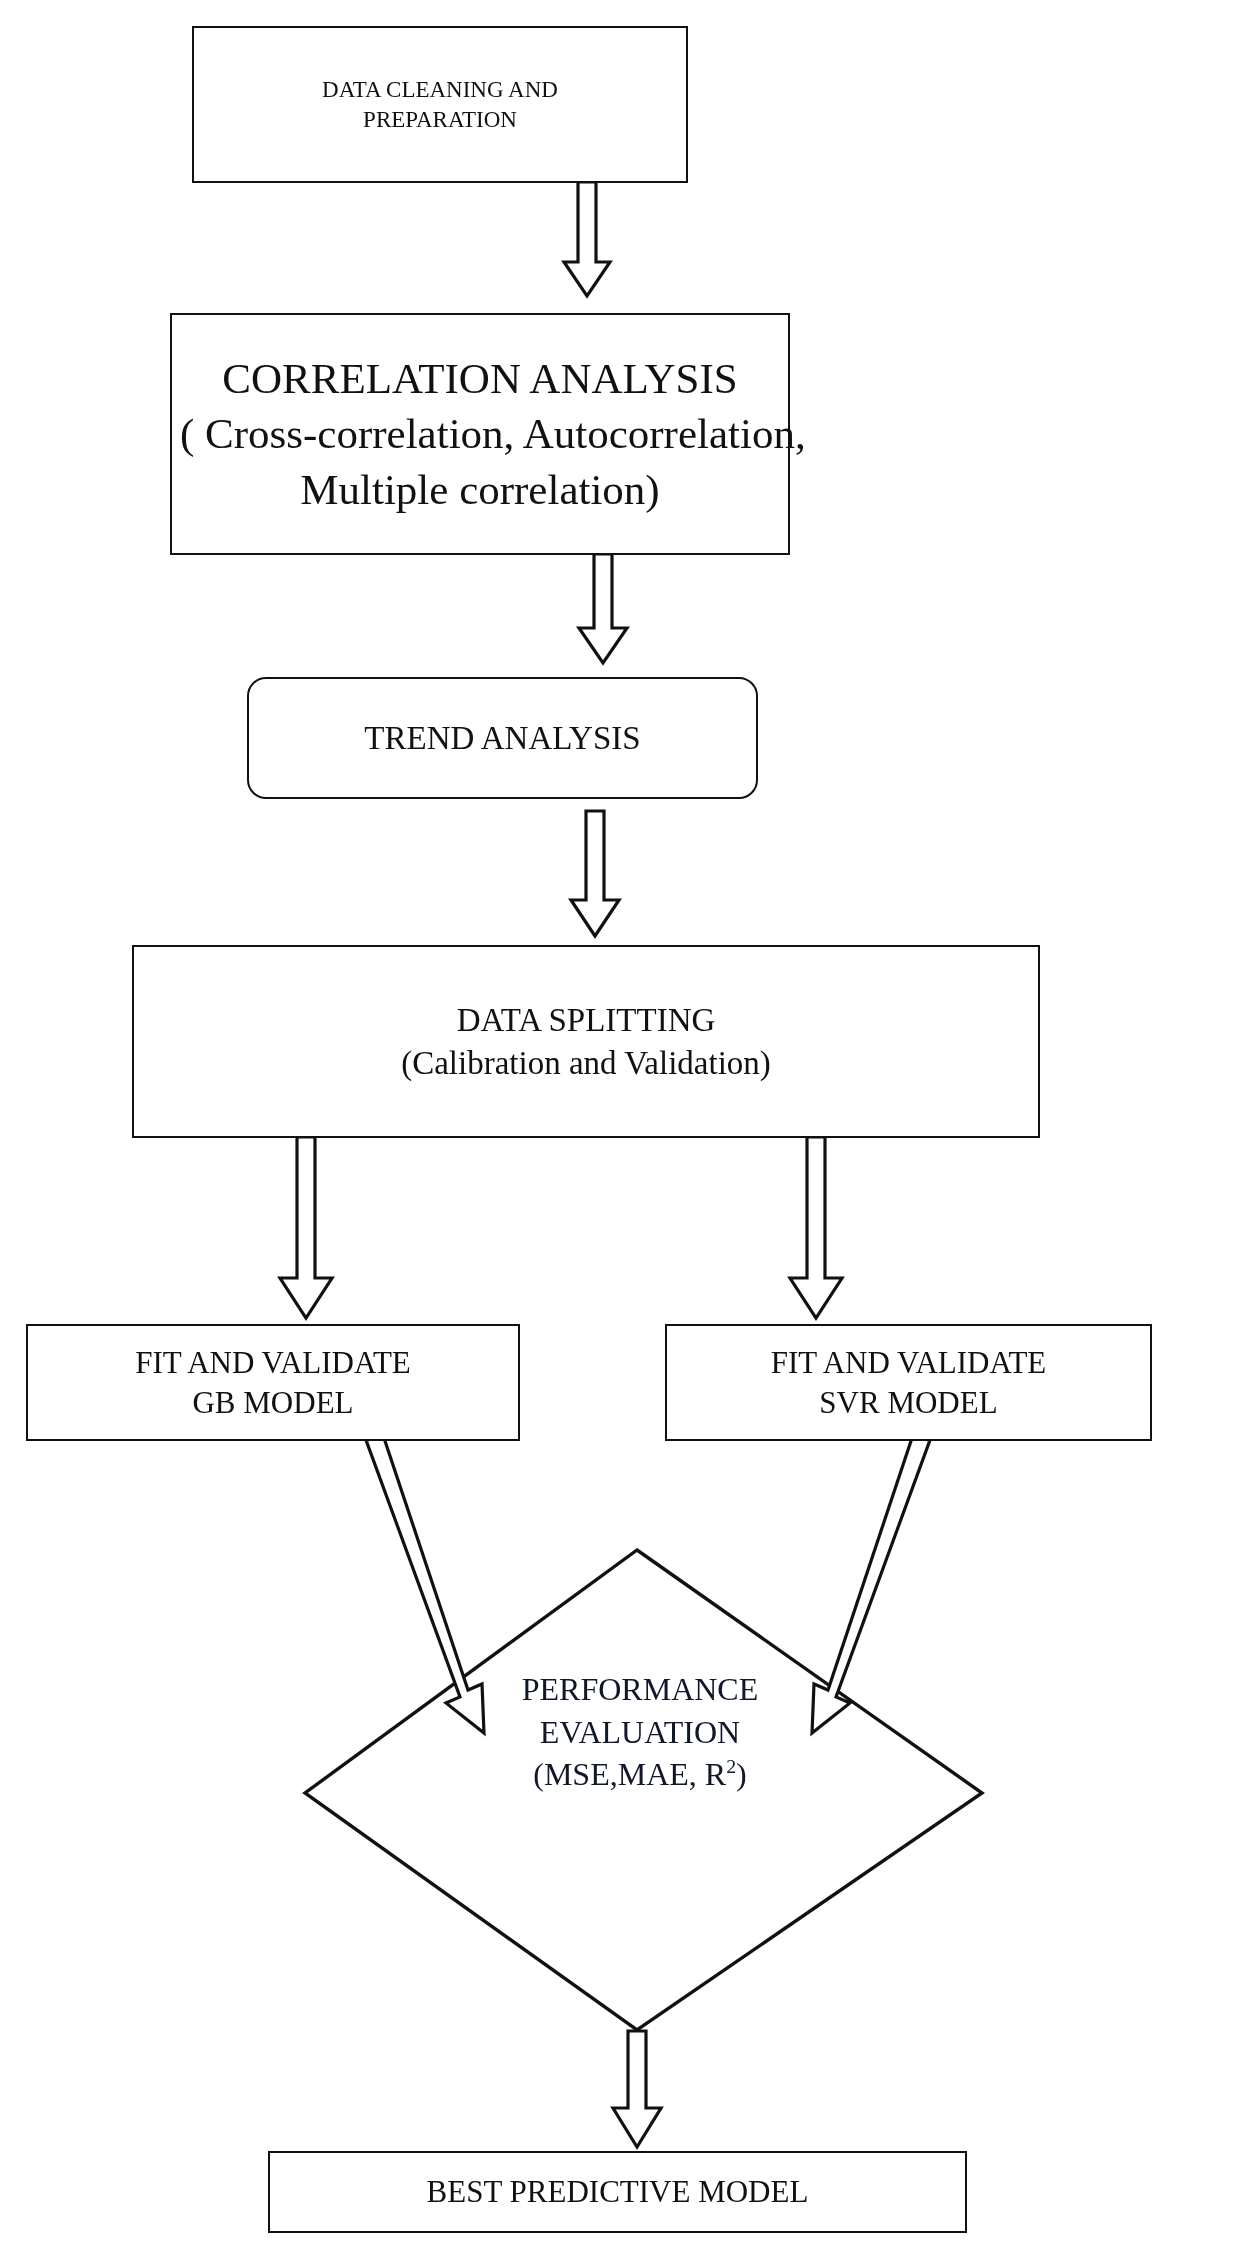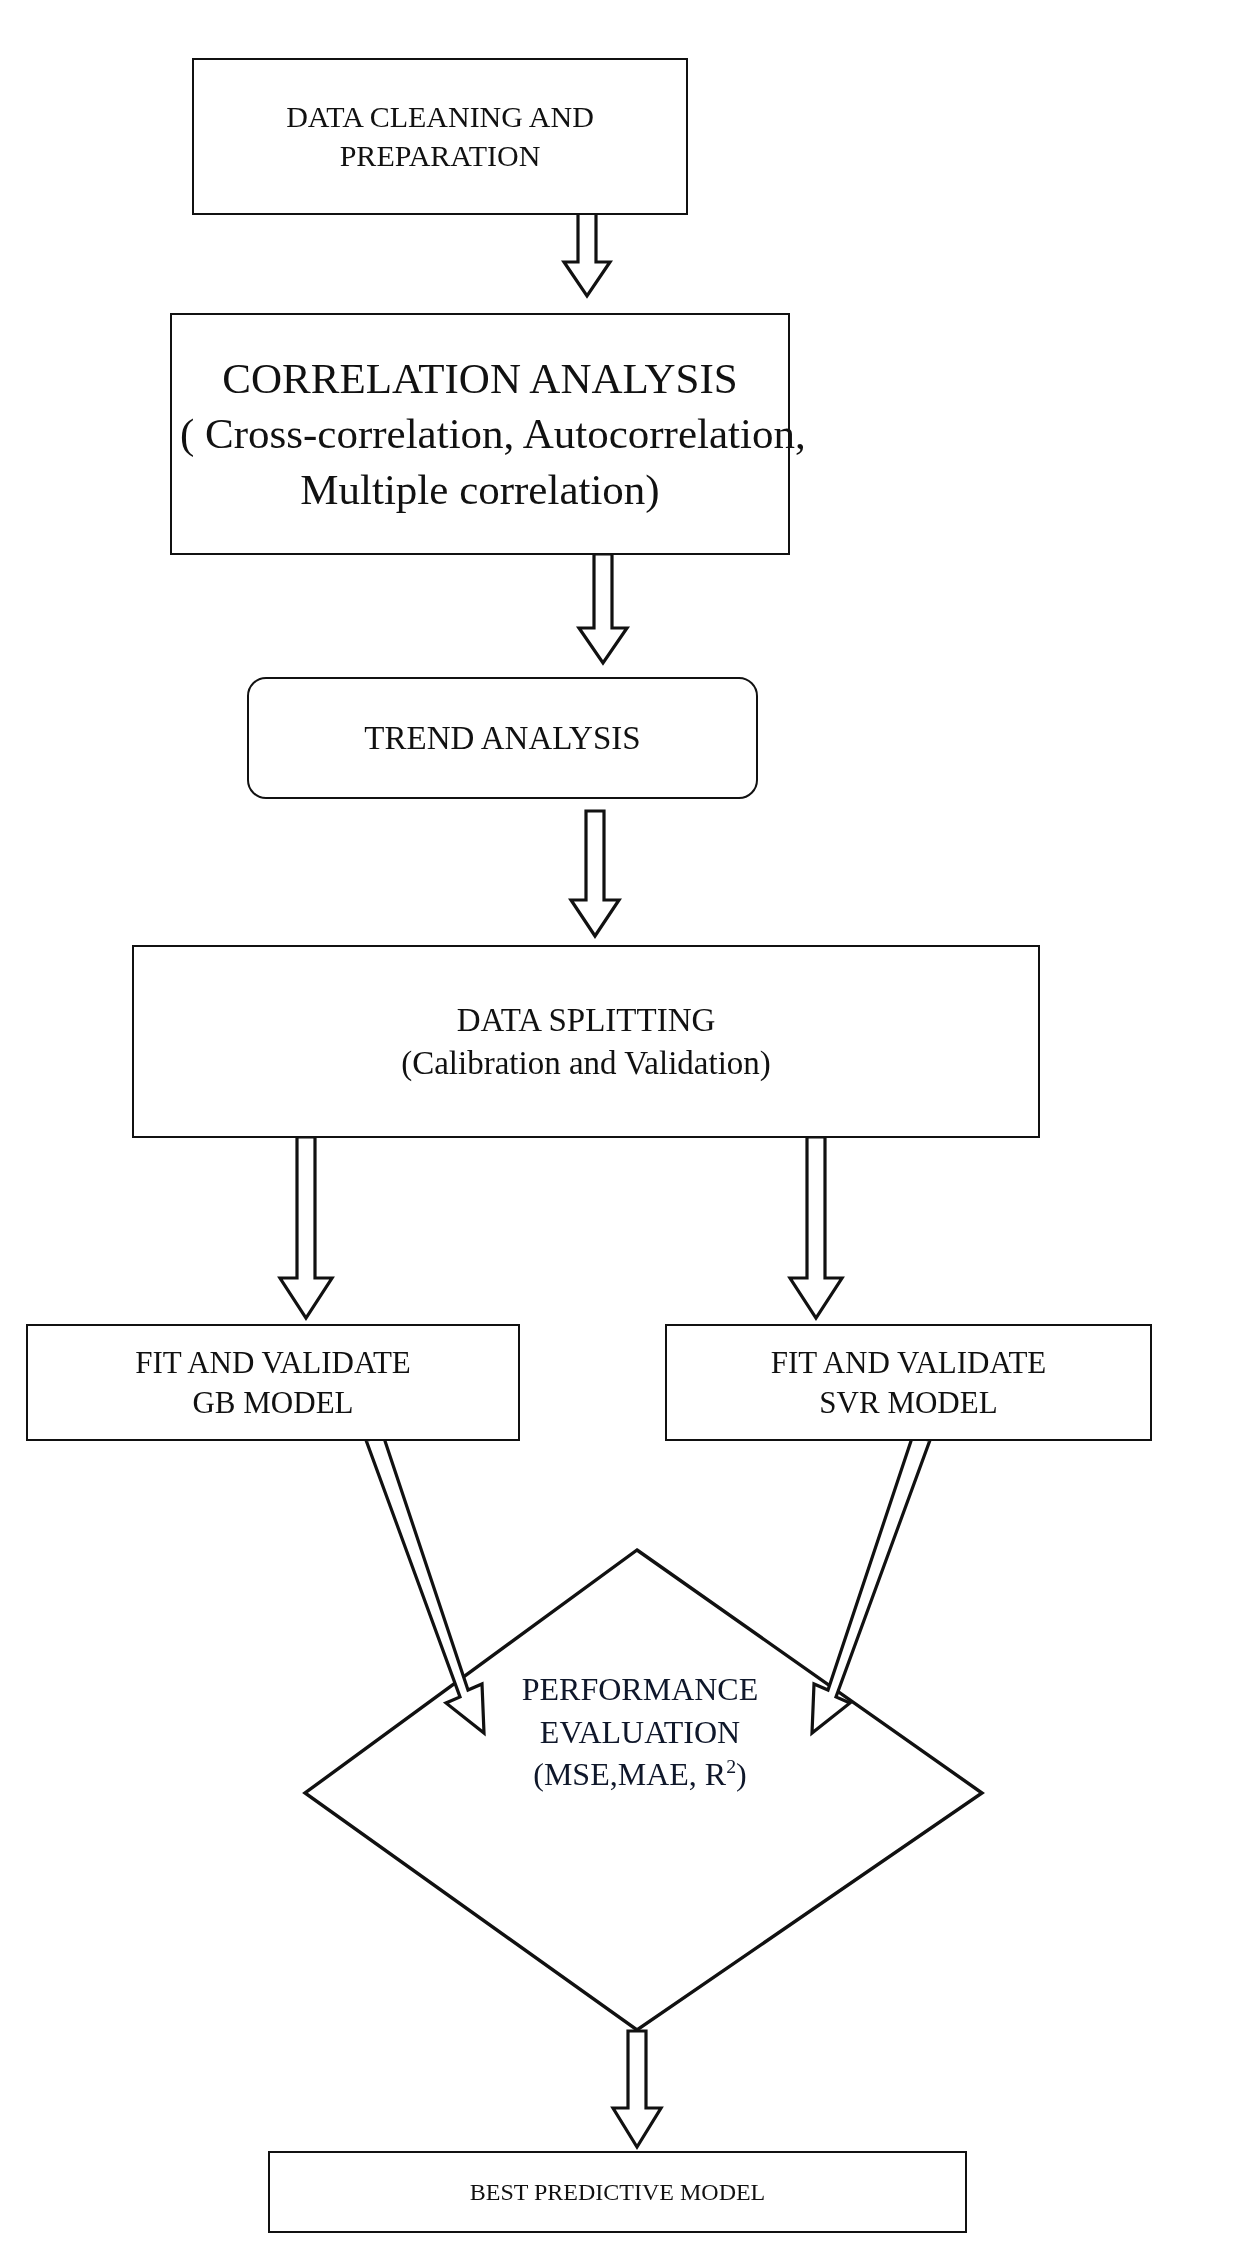--- a/index.html
+++ b/index.html
@@ -31,27 +31,27 @@
     color: #111111;
   }
   .node .lines {
     width: 100%;
     padding: 0 8px;
     box-sizing: border-box;
   }
   .node .ln { display: block; white-space: nowrap; }
 
   
-  #node-clean      { left:192px; top:26px;   width:496px; height:157px; font-size:30px;margin-top:32px; }
+  #node-clean      { left:192px; top:26px;   width:496px; height:157px; font-size:23px; }
   #node-corr       { left:170px; top:313px;  width:620px; height:242px; font-size:43px; }
   #node-trend      { left:247px; top:677px;  width:511px; height:122px; font-size:33px;border-radius:19px; }
   #node-split      { left:132px; top:945px;  width:908px; height:193px; font-size:33px; }
   #node-gb         { left:26px;  top:1324px; width:494px; height:117px; font-size:31px; }
   #node-svr        { left:665px; top:1324px; width:487px; height:117px; font-size:31px; }
-  #node-best       { left:268px; top:2151px; width:699px; height:82px;  font-size:24px; }
+  #node-best       { left:268px; top:2151px; width:699px; height:82px;  font-size:31px; }
 
   #node-corr .ln-2, #node-corr .ln-3 { font-variant: normal; }
 
   .diamond-label {
     position: absolute;
     left: 385px;
     top: 1668px;
     width: 510px;
     text-align: center;
     font-size: 32px;

